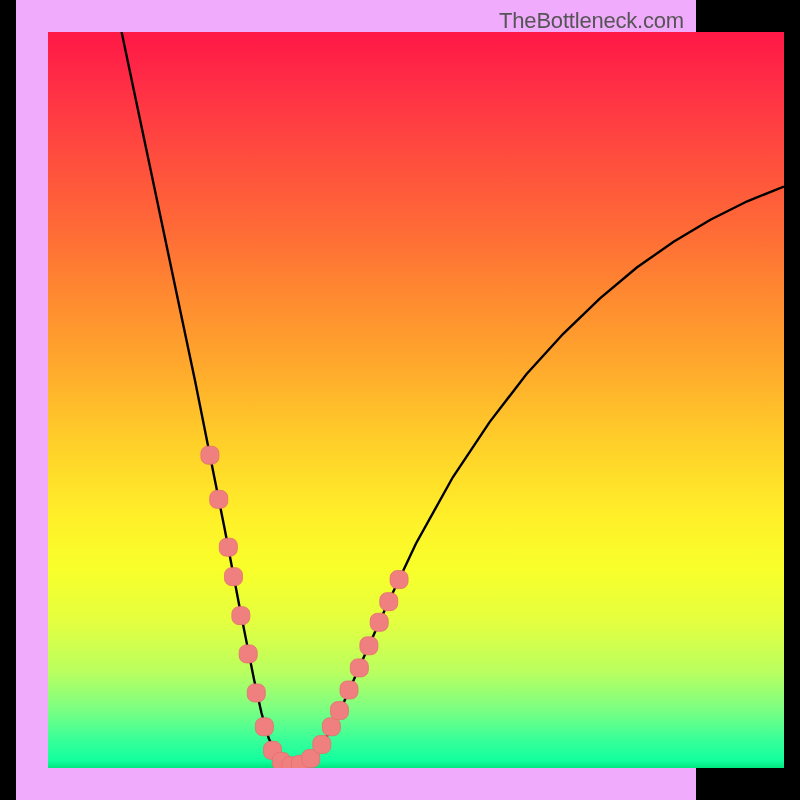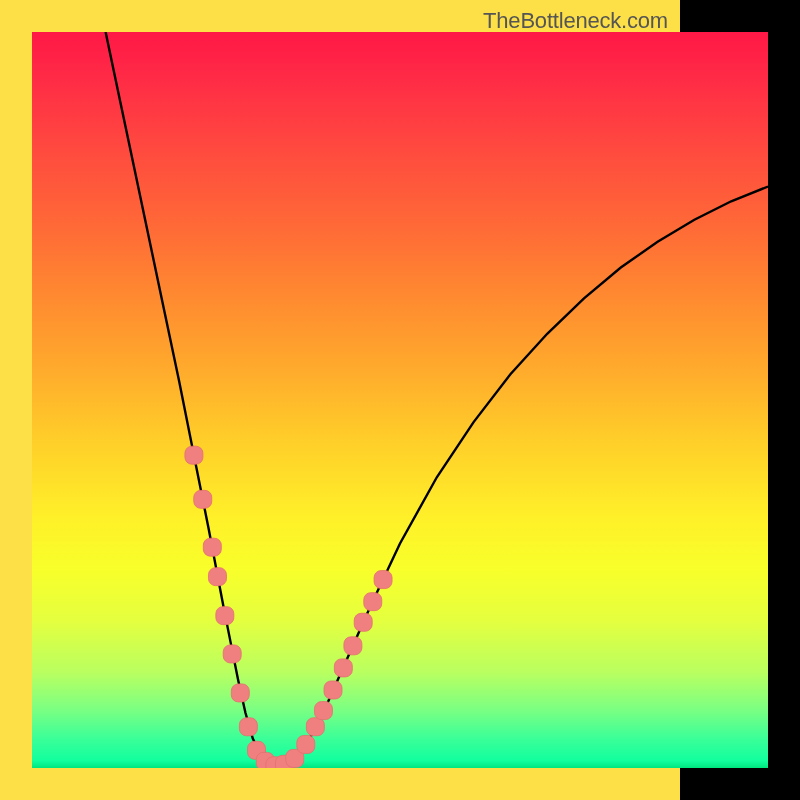--- a/index.html
+++ b/index.html
@@ -6,25 +6,25 @@
     margin: 0;
     padding: 0;
     width: 800px;
     height: 800px;
     overflow: hidden;
     background: #000;
     font-family: Arial, Helvetica, sans-serif;
   }
   .frame {
     position: absolute;
-    left: 0;
+    left: 16px;
     top: 0;
     width: 680px;
     height: 800px;
-    background: #fde047;
+    background: #f0abfc;
   }
   .plot-area {
     position: absolute;
     left: 32px;
     top: 32px;
     width: 736px;
     height: 736px;
     
     background: linear-gradient(to bottom,
       #ff1846 0%,

